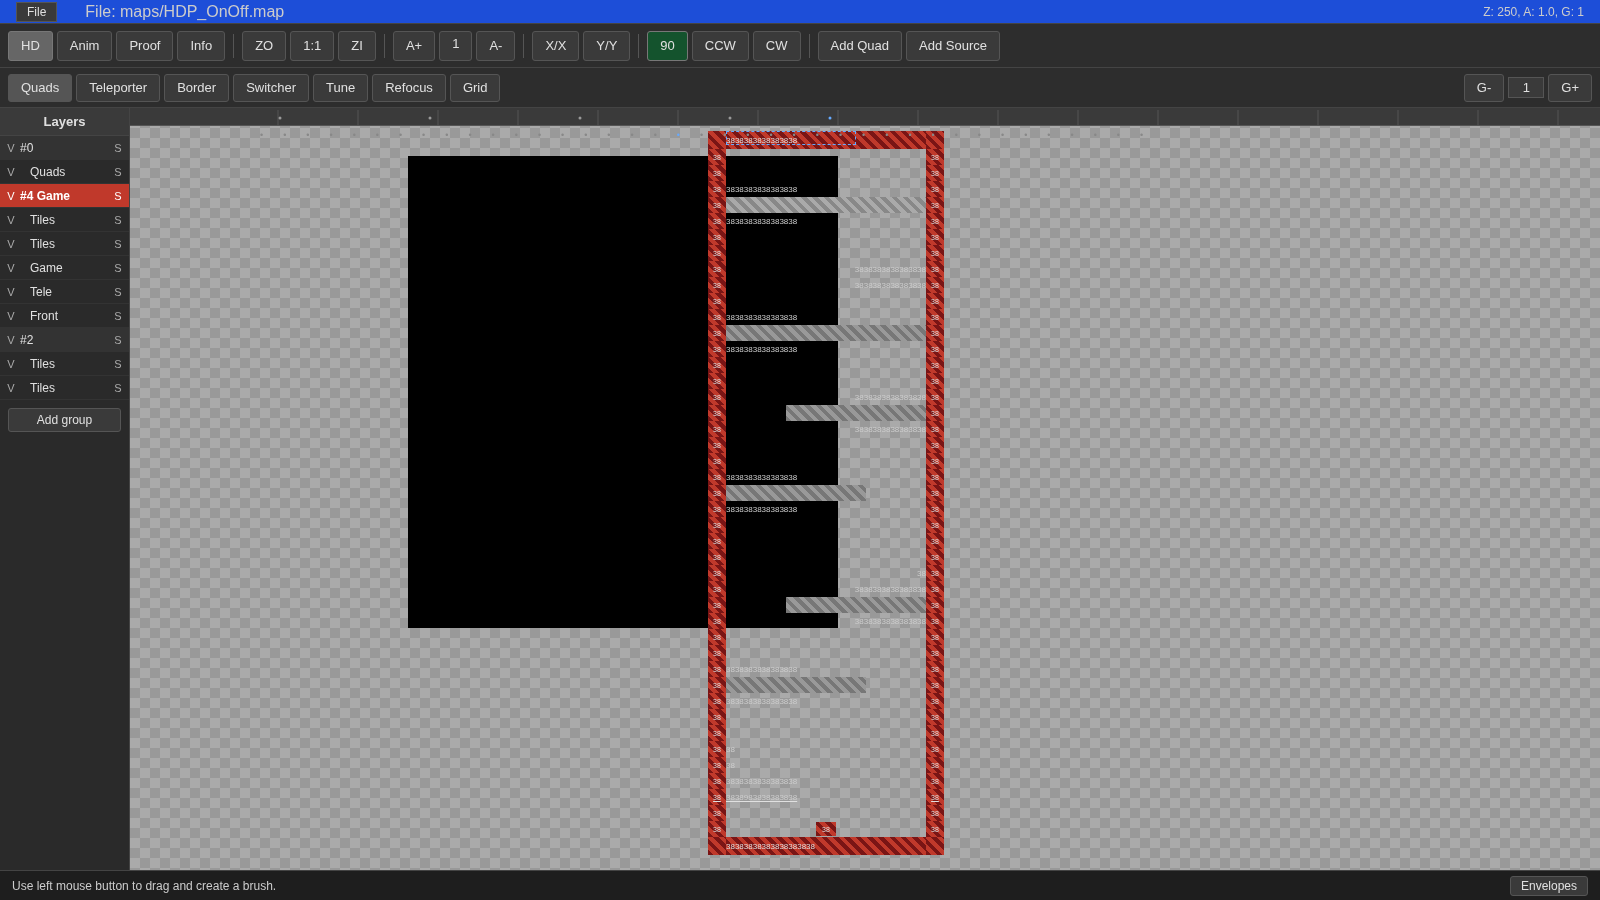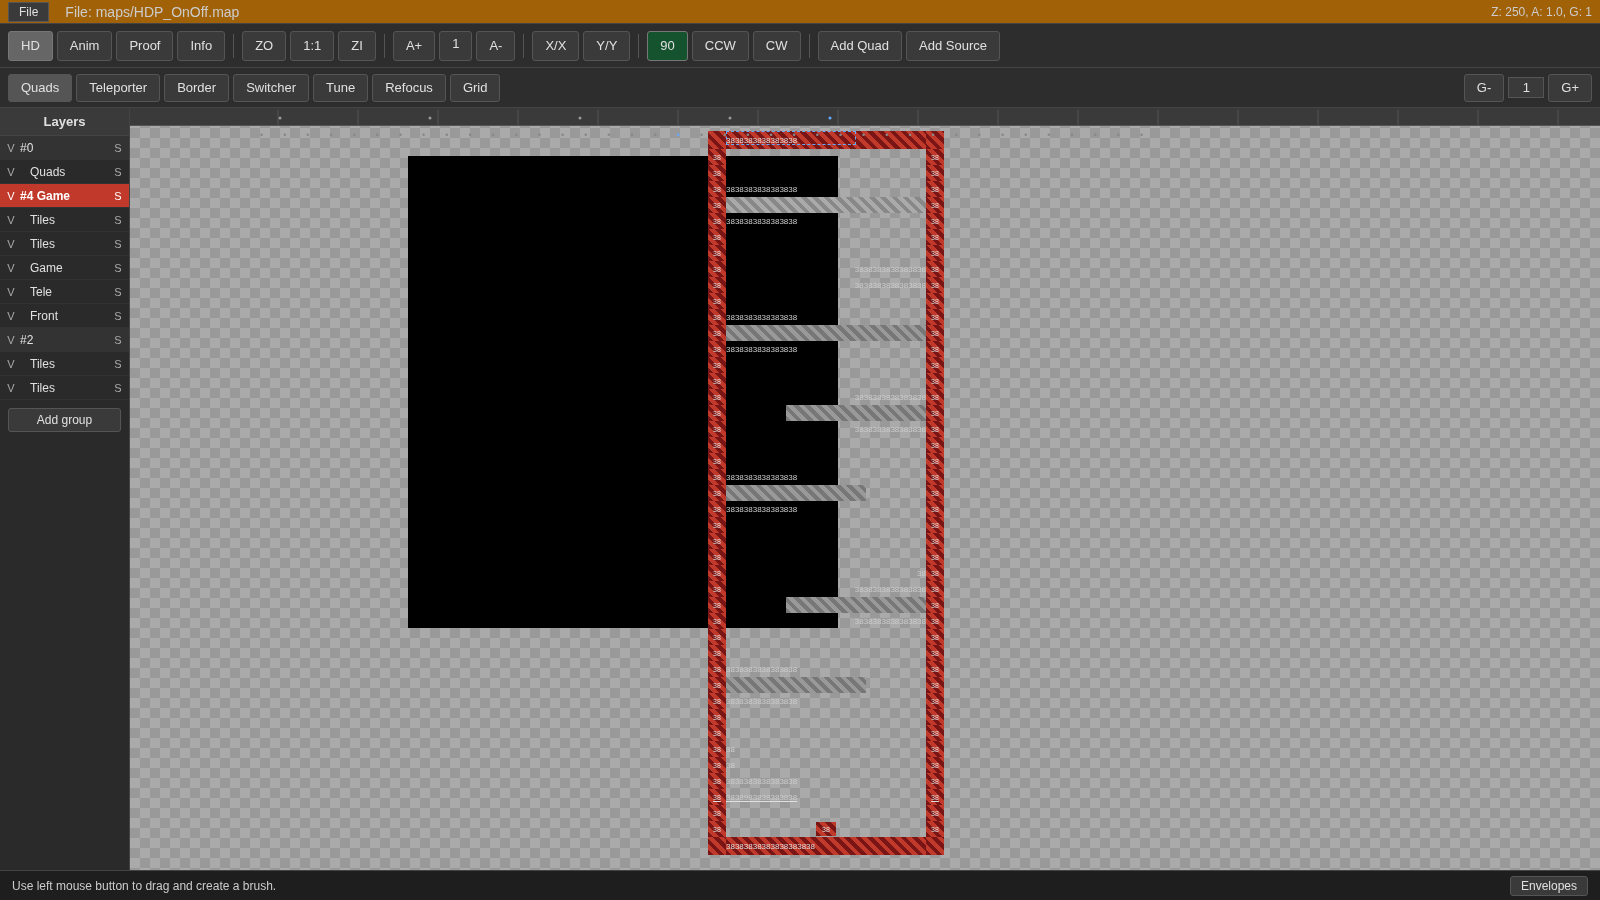--- a/index.html
+++ b/index.html
@@ -10,38 +10,39 @@
       font-family: Arial, sans-serif;
       font-size: 13px;
       color: #e0e0e0;
       overflow: hidden;
     }
 
     
     #title-bar {
       display: flex;
       align-items: center;
-      background: #a16207;
+      background: #1d4ed8;
       height: 24px;
-      padding: 0 8px;
+      padding: 0 16px;
       border-bottom: 1px solid #444;
     }
     #file-menu {
       background: #3a3a3a;
       border: 1px solid #555;
       padding: 2px 10px;
       cursor: pointer;
       font-size: 12px;
       color: #e0e0e0;
       margin-right: 16px;
     }
     #title-text {
-      font-size: 14px;
+      font-size: 16px;
       color: #ccc;
       flex: 1;
+      margin-left: 12px;
     }
     #status-bar-top {
       font-size: 12px;
       color: #ccc;
     }
 
     
     #toolbar {
       display: flex;
       align-items: center;

